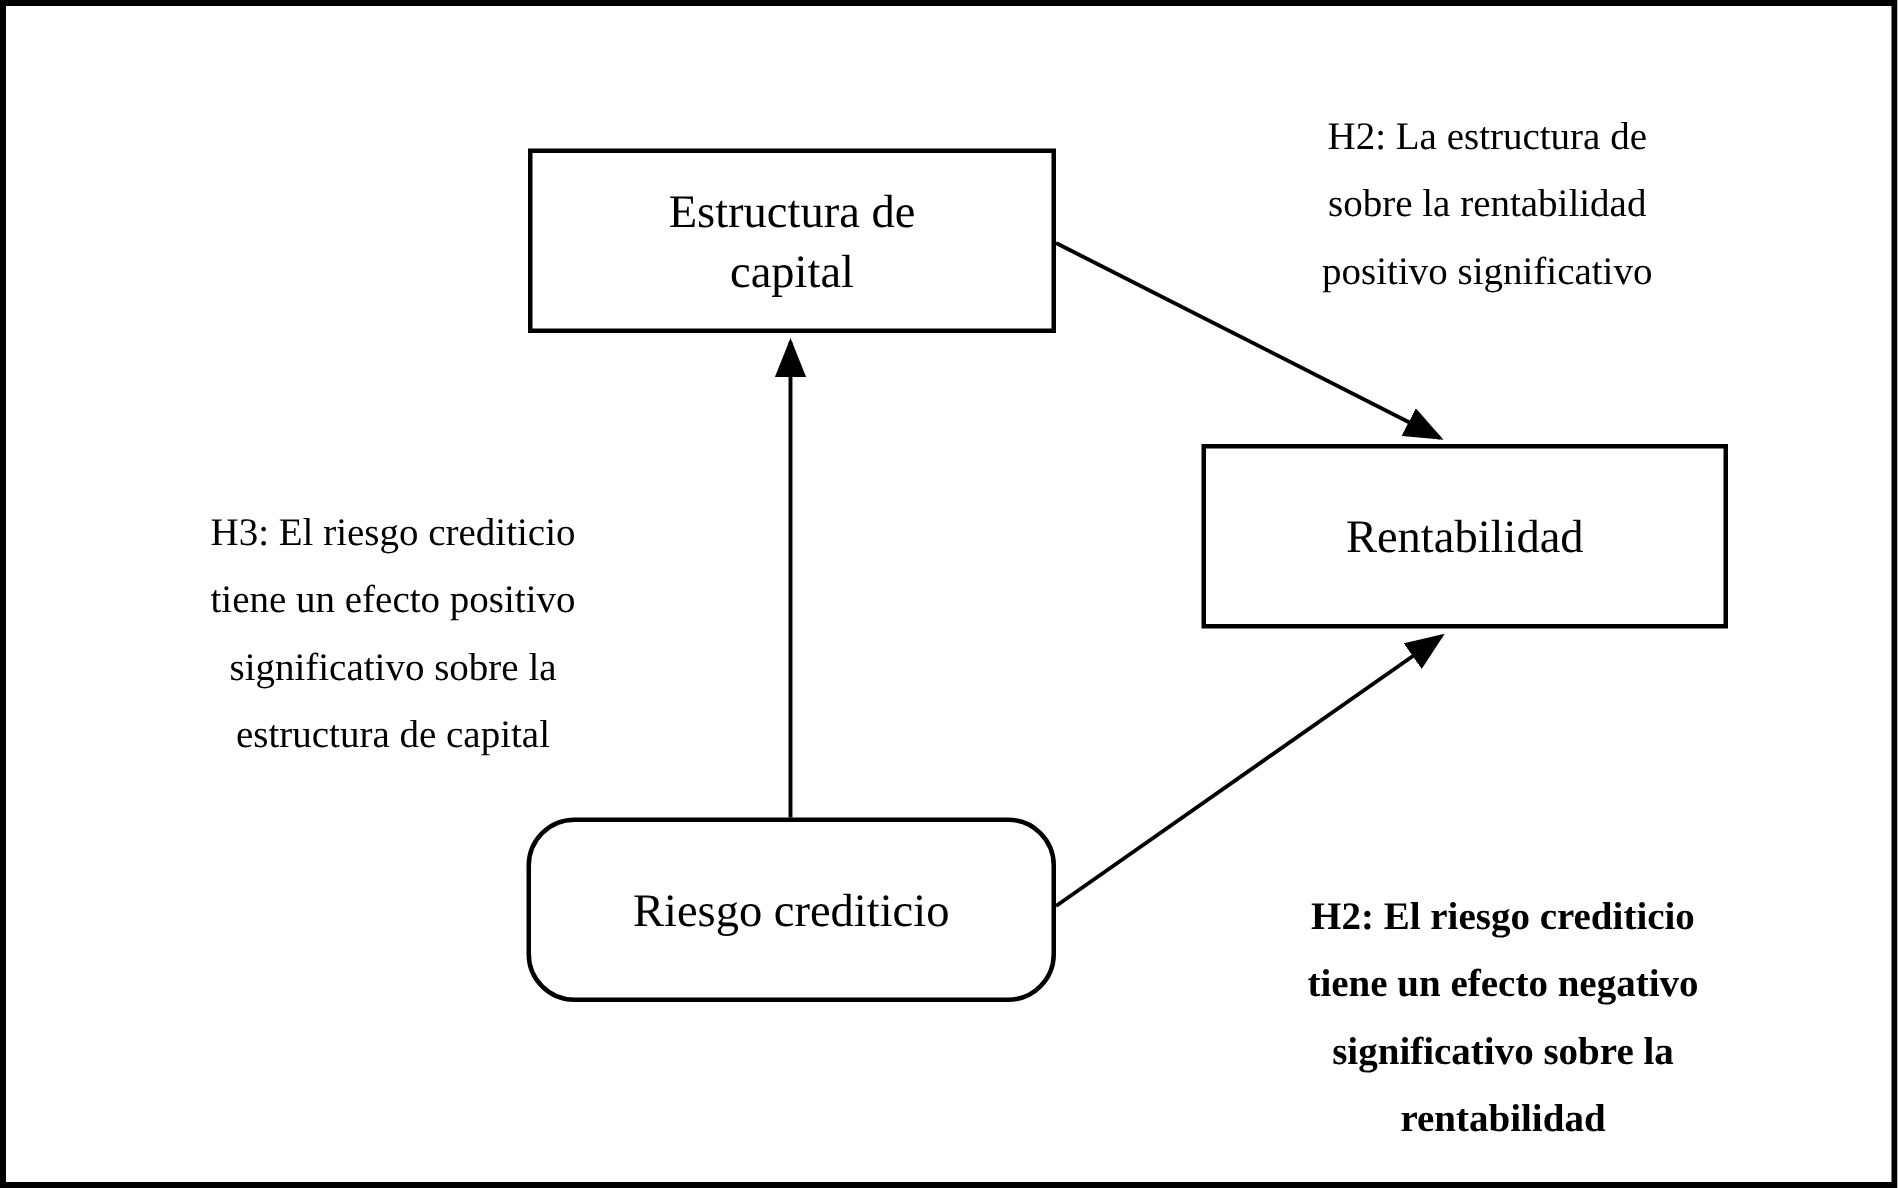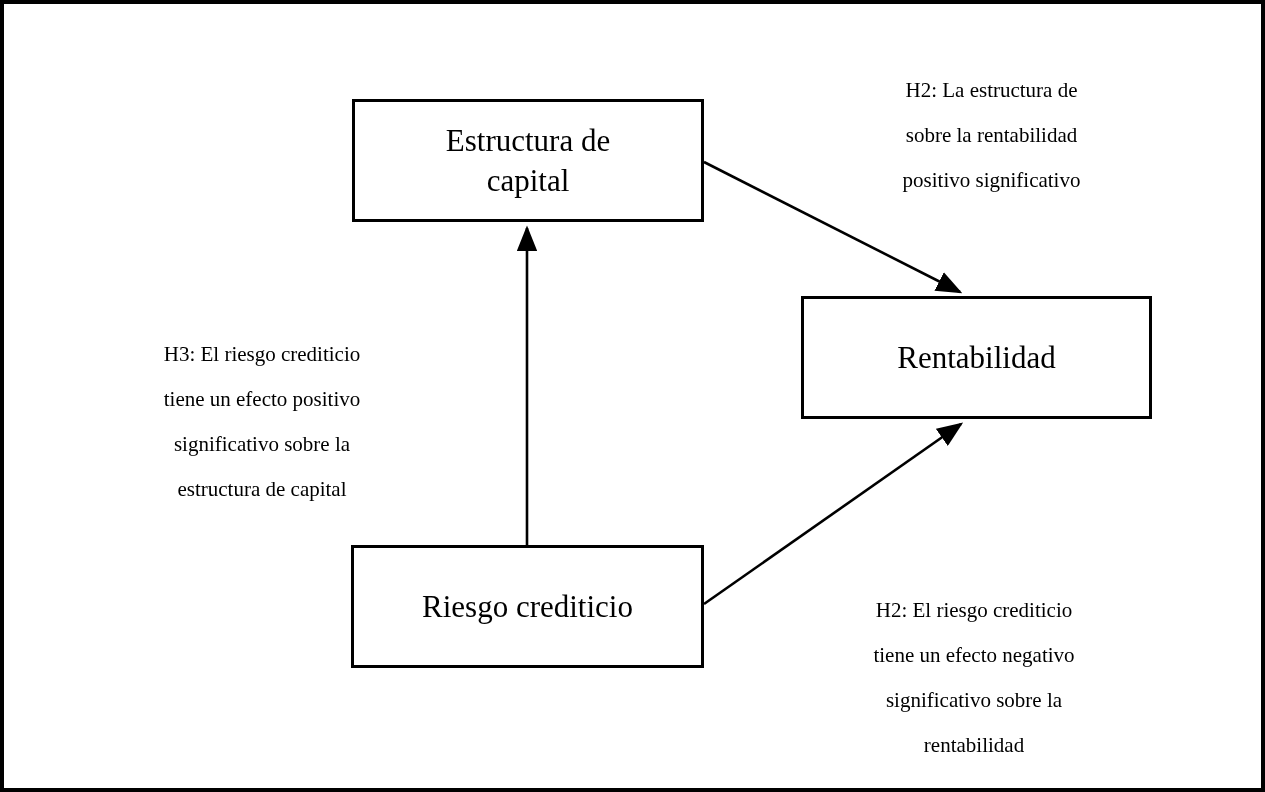--- a/index.html
+++ b/index.html
@@ -32,32 +32,32 @@
     background: #ffffff;
     display: flex;
     align-items: center;
     justify-content: center;
     text-align: center;
     font-size: 31px;
     line-height: 40px;
   }
   .node-estructura { left: 348px; top: 95px;  width: 352px; height: 123px; }
   .node-rentabilidad { left: 797px; top: 292px; width: 351px; height: 123px; }
-  .node-riesgo { left: 347px; top: 541px; width: 353px; height: 123px; }
+  .node-riesgo { left: 347px; top: 541px; width: 353px; height: 123px; border-radius: 32px; }
   .node-label-wrap { display: inline-block; max-width: 250px; }
   .annotation {
     position: absolute;
     text-align: center;
-    font-size: 21px;
+    font-size: 26px;
     line-height: 45px;
     white-space: nowrap;
   }
   .annotation-h2-top    { left: 800px; top: 64px;  width: 375px; }
   .annotation-h3-left   { left: 68px;  top: 282px; width: 380px; margin-top: 46px; }
-  .annotation-h2-bottom { left: 780px; top: 584px; width: 380px; }
+  .annotation-h2-bottom { left: 808px; top: 584px; width: 380px; font-weight: bold; }
 </style>
 </head>
 <body>
 
 <div class="canvas">
 
   <svg class="arrows-layer" width="1265" height="792" viewBox="0 0 1265 792" xmlns="http://www.w3.org/2000/svg">
     <defs>
       <marker id="arrowhead" markerWidth="10" markerHeight="8" refX="9" refY="4" orient="auto" markerUnits="strokeWidth">
         <path d="M0 0 L10 4 L0 8 Z" fill="#000000"></path>

